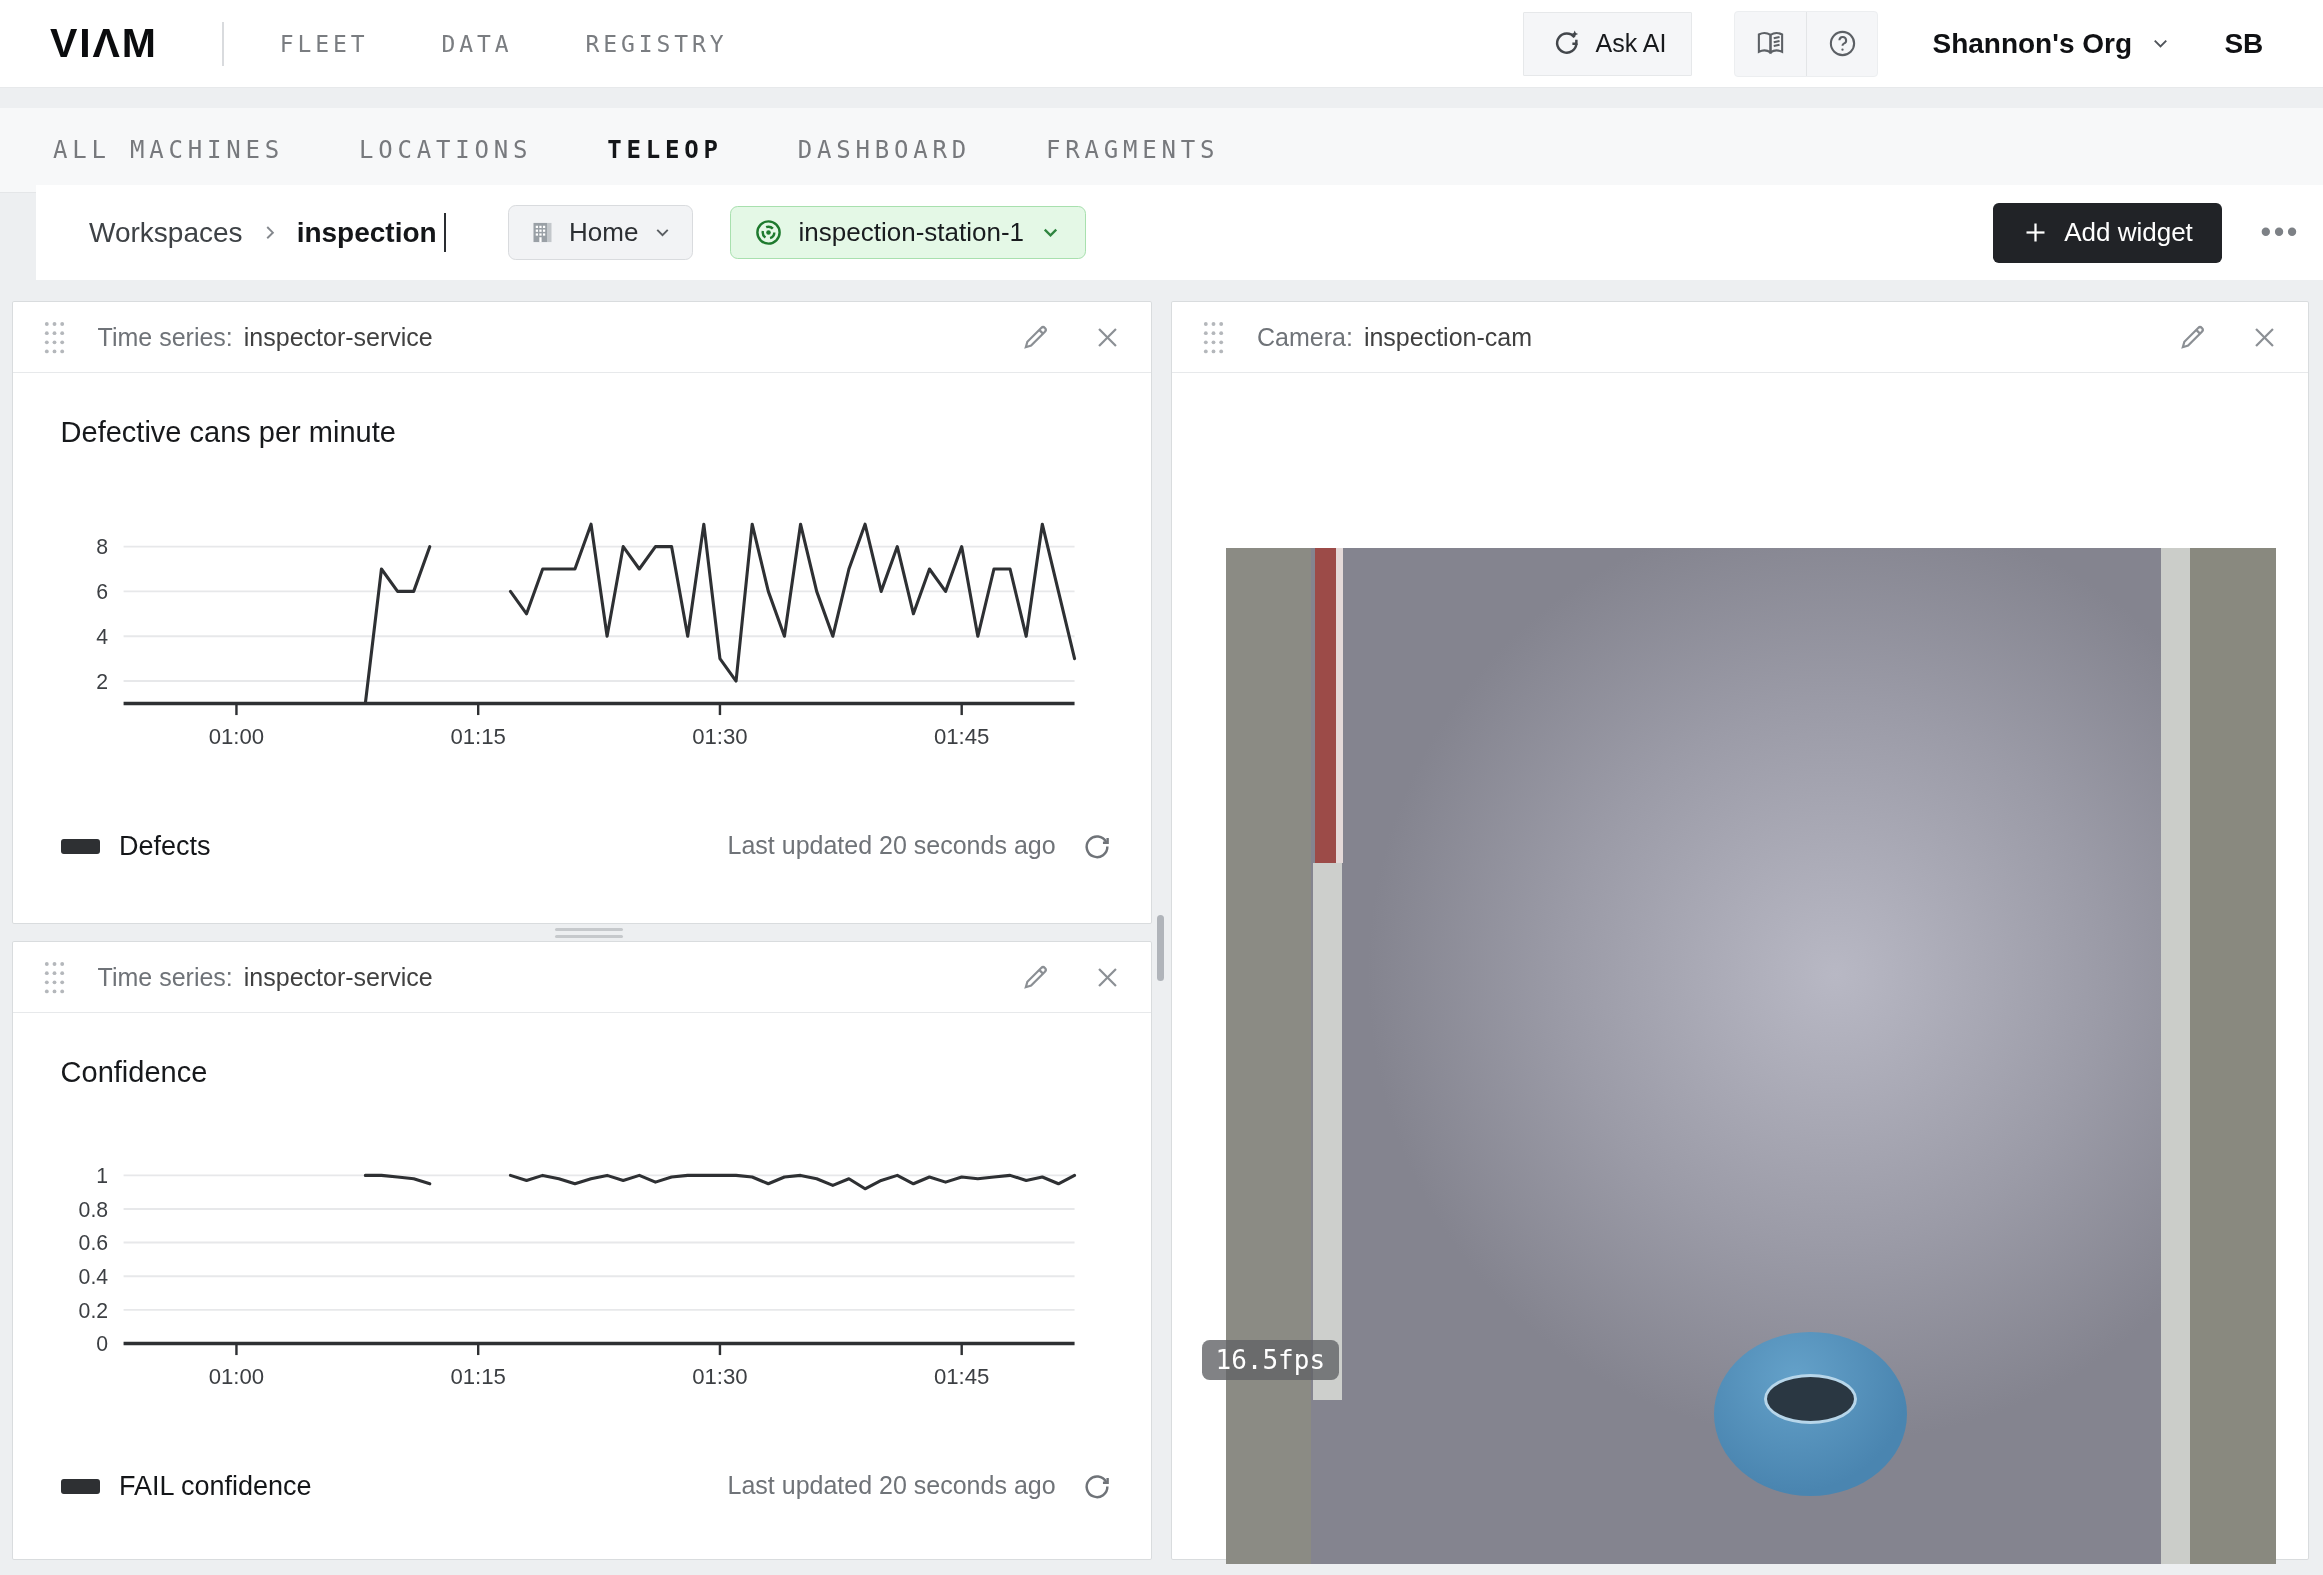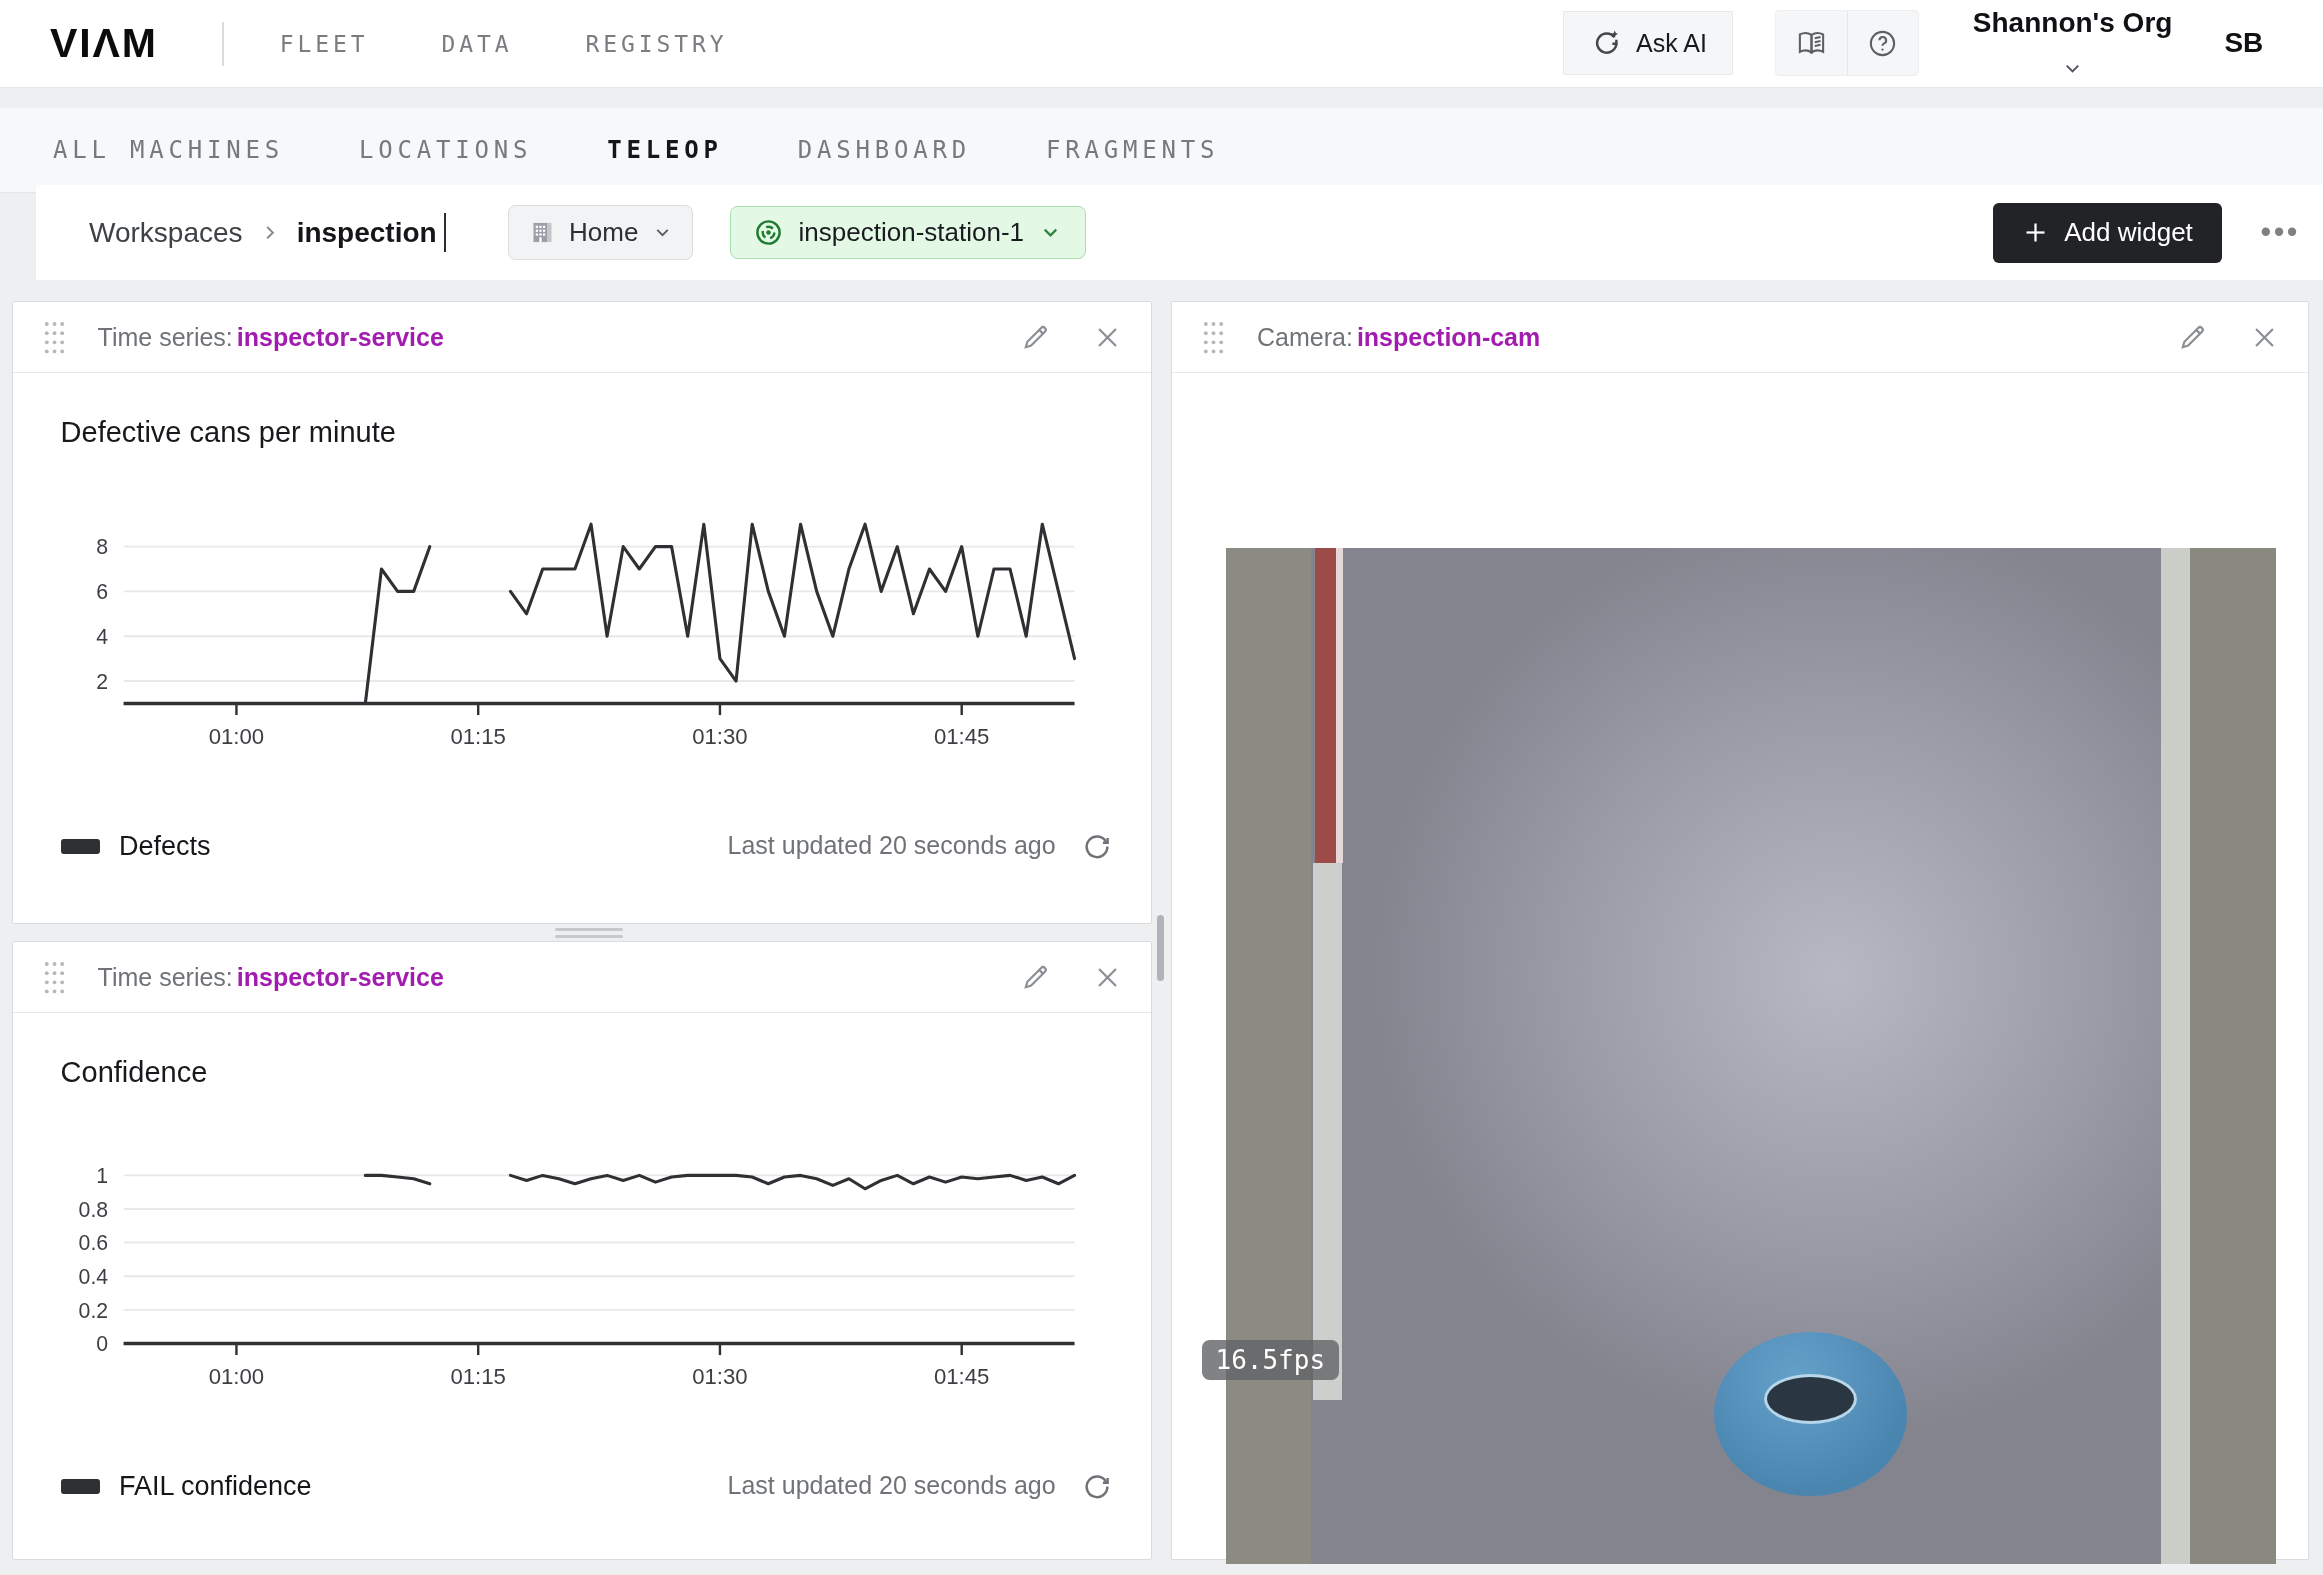--- a/index.html
+++ b/index.html
@@ -28,21 +28,21 @@
     background:#f5f6f8; border:1px solid #e6e8ea; border-radius:1px;
     padding:14.5px 25px; font-size:25px; color:#17191c; cursor:pointer;
   }
   .icon-group{
     display:flex; margin-left:42px; background:#f5f6f8; border:1px solid #eceef0; border-radius:3.9px;
   }
   .icon-group .igbtn{
     width:71px; height:64px; display:flex; align-items:center; justify-content:center; cursor:pointer;
   }
   .icon-group .igbtn + .igbtn{ border-left:1px solid #e3e5e7; }
-  .org-switcher{ display:flex; align-items:center; gap:17.4px; margin-left:54px; cursor:pointer;flex-direction:column; }
+  .org-switcher{ display:flex; align-items:center; gap:17.4px; margin-left:54px; cursor:pointer; }
   .org-name{ font-size:28px; font-weight:bold; color:#101114; }
   .avatar-initials{ font-size:28px; font-weight:bold; color:#101114; margin-left:52px; margin-right:9.7px; cursor:pointer; }
 
   
   .app-tabs{
     position:absolute; left:0; top:108px; width:2323px; height:85px;
     background:#f7f8f9; border-bottom:1px solid #e4e6e8;
     display:flex; align-items:center; padding:0 53px; gap:75px;
   }
   .tab{ font-size:24px; letter-spacing:4.8px; color:#77797d; cursor:pointer; }
@@ -84,21 +84,21 @@
   #widget-ts2{ left:11.6px; top:941px; width:1140px; height:619px; }
   #widget-cam{ left:1171px; top:301px; width:1138px; height:1259px; }
 
   .widget-header{
     height:71px; border-bottom:1px solid #e7e9eb;
     display:flex; align-items:center; padding:0 29px;
   }
   .drag-handle{ cursor:grab; display:flex; }
   .wh-title{ margin-left:31px; font-size:25px; }
   .wh-type{ color:#6f7378; }
-  .wh-name{ font-weight:bold; color:#a21caf; margin-left:4px; }
+  .wh-name{ font-weight:normal; color:#404040; margin-left:11px; }
   .wh-actions{ margin-left:auto; display:flex; align-items:center; gap:42px; }
   .wh-actions .abtn{ cursor:pointer; display:flex; }
 
   .chart-title{ position:absolute; left:48px; top:114px; font-size:29px; font-weight:500; color:#17191c; }
   svg.chart{ position:absolute; left:43px; top:189px; font-family:"Liberation Sans", sans-serif; }
 
   .widget-footer-left{ position:absolute; left:48px; top:529px; display:flex; align-items:center; }
   .legend-swatch{ width:39px; height:15.4px; border-radius:2.9px; background:#2e3033; }
   .legend-label{ margin-left:19.3px; font-size:27px; font-weight:500; color:#141619; }
   .widget-footer-right{ position:absolute; right:39px; top:529px; display:flex; align-items:flex-start; gap:25px; }

